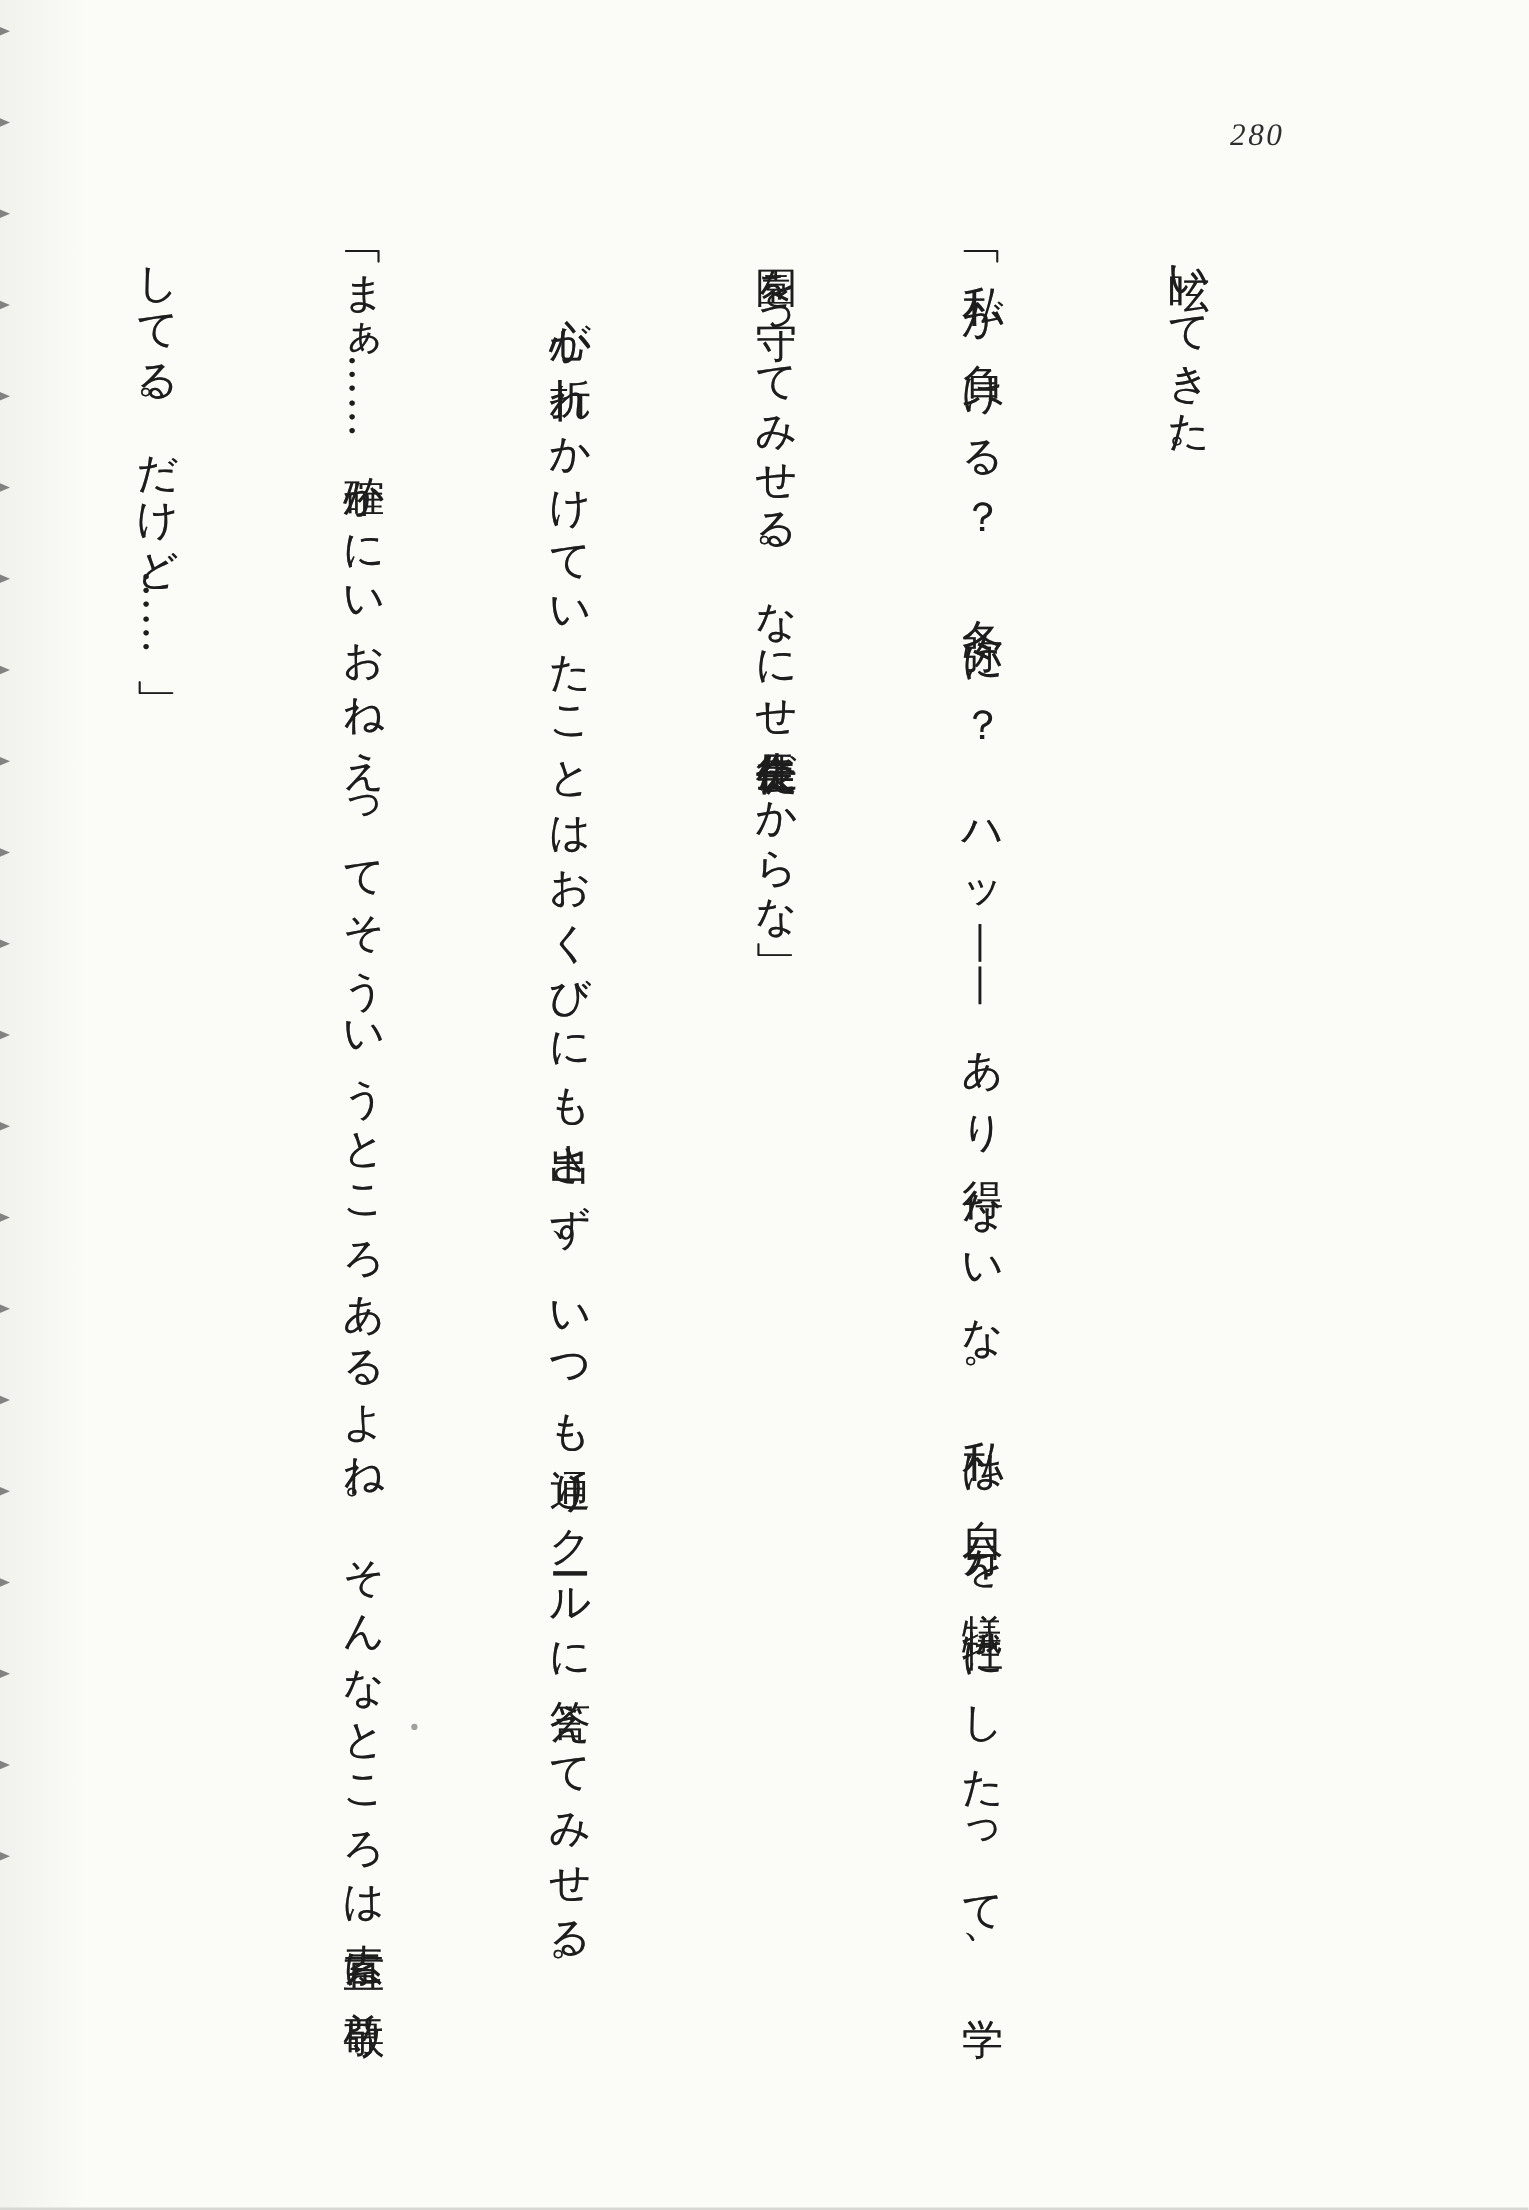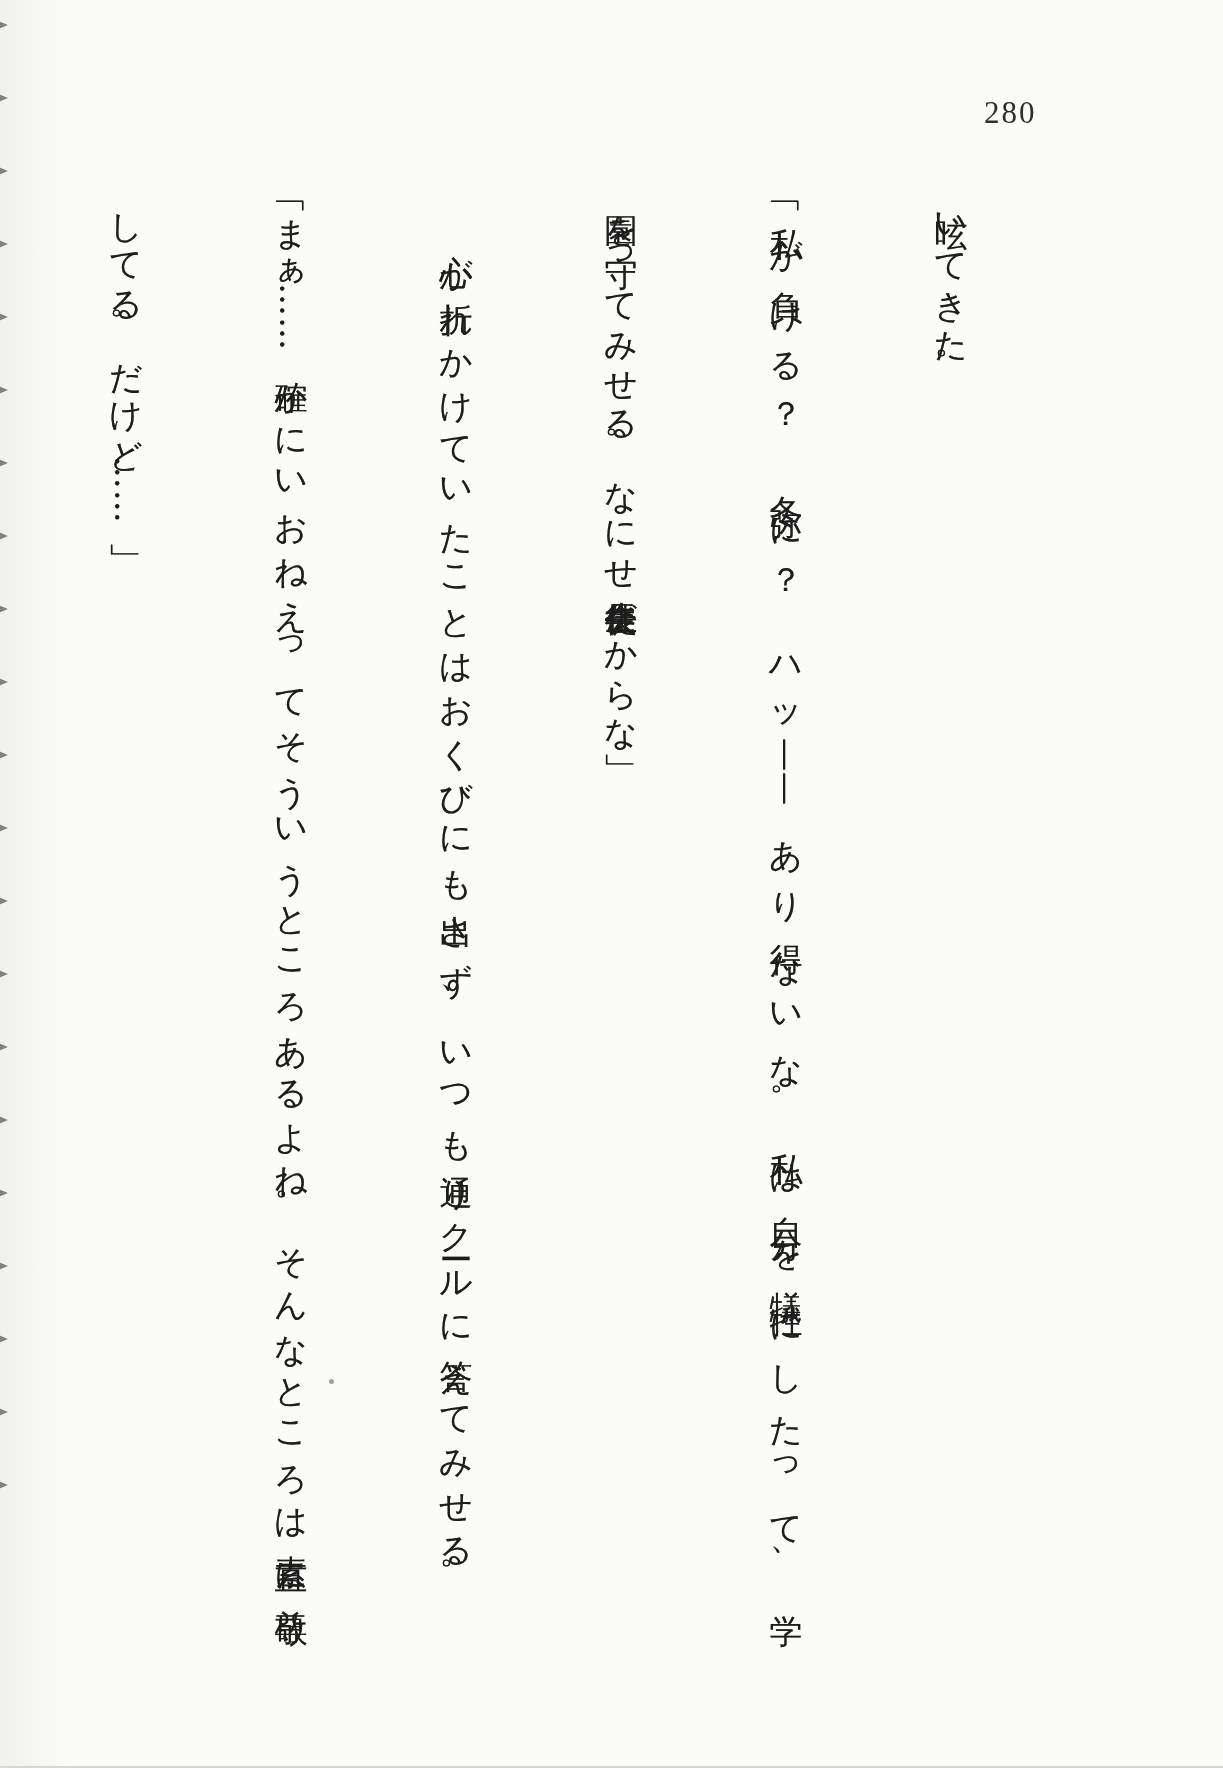--- a/index.html
+++ b/index.html
@@ -15,21 +15,22 @@
     background:
       linear-gradient(to right, rgba(210,210,205,0.25) 0px, rgba(251,251,248,0) 70px),
       #fbfbf8;
     font-family: "DejaVu Serif", "Liberation Serif", serif;
   }
   .page-number {
     position: absolute;
     left: 984px;
     top: 95px;
     font-family: "Liberation Serif", "DejaVu Serif", serif;
-    font-size: 31px;
+    font-style: italic;
+    font-size: 25px;
     letter-spacing: 2px;
     color: #2e2e2e;
   }
   .text-block {
     position: absolute;
     top: 190px;
     left: 154px;
     width: 935px;
     height: 1400px;
     writing-mode: vertical-rl;

